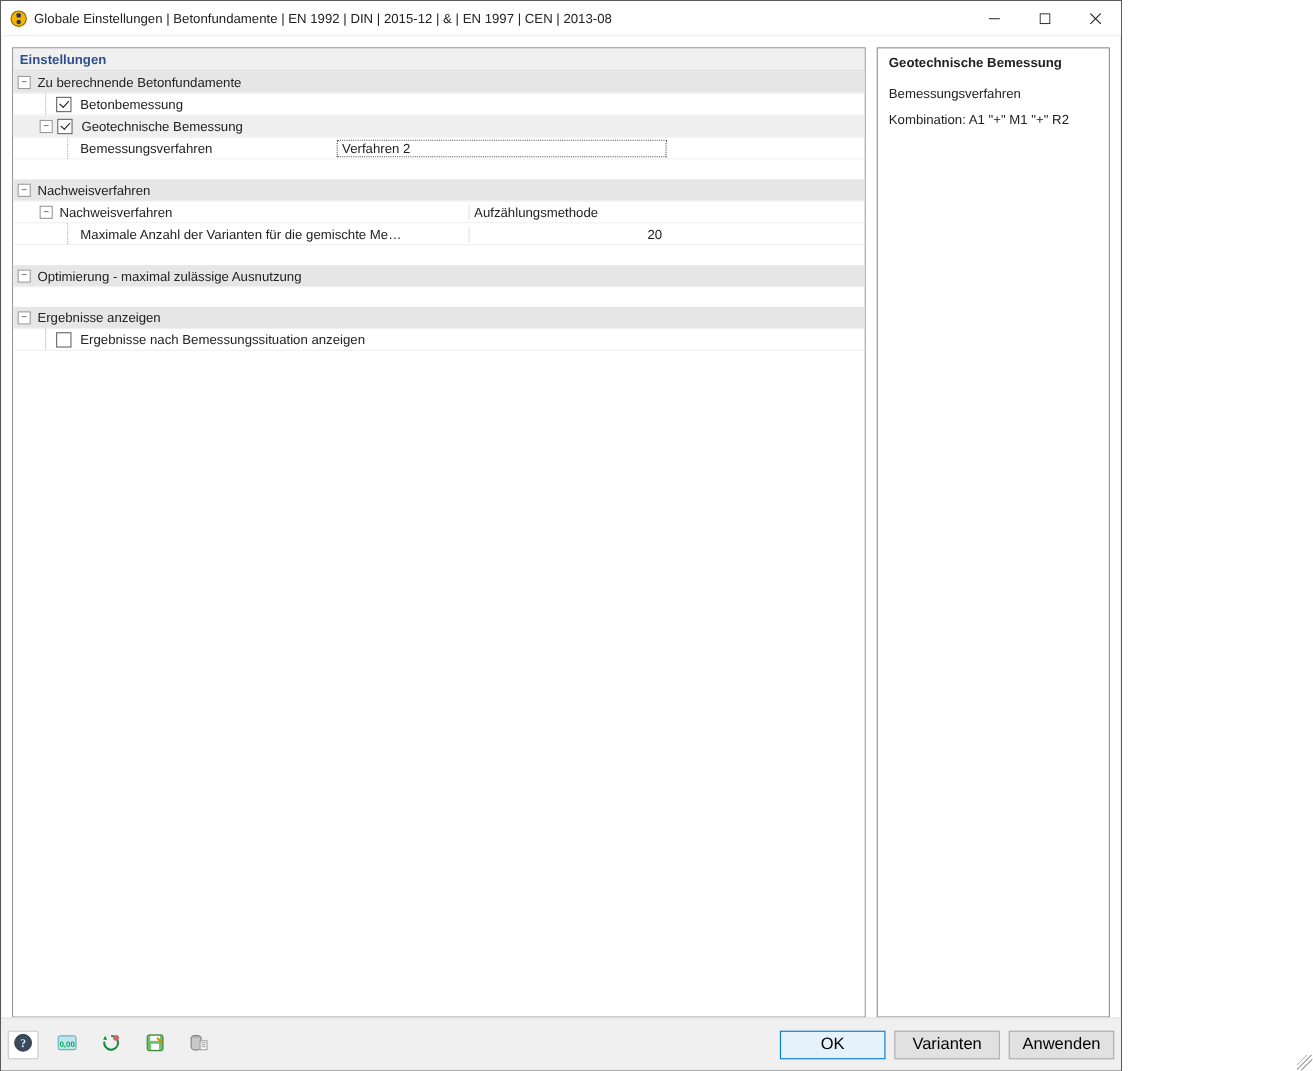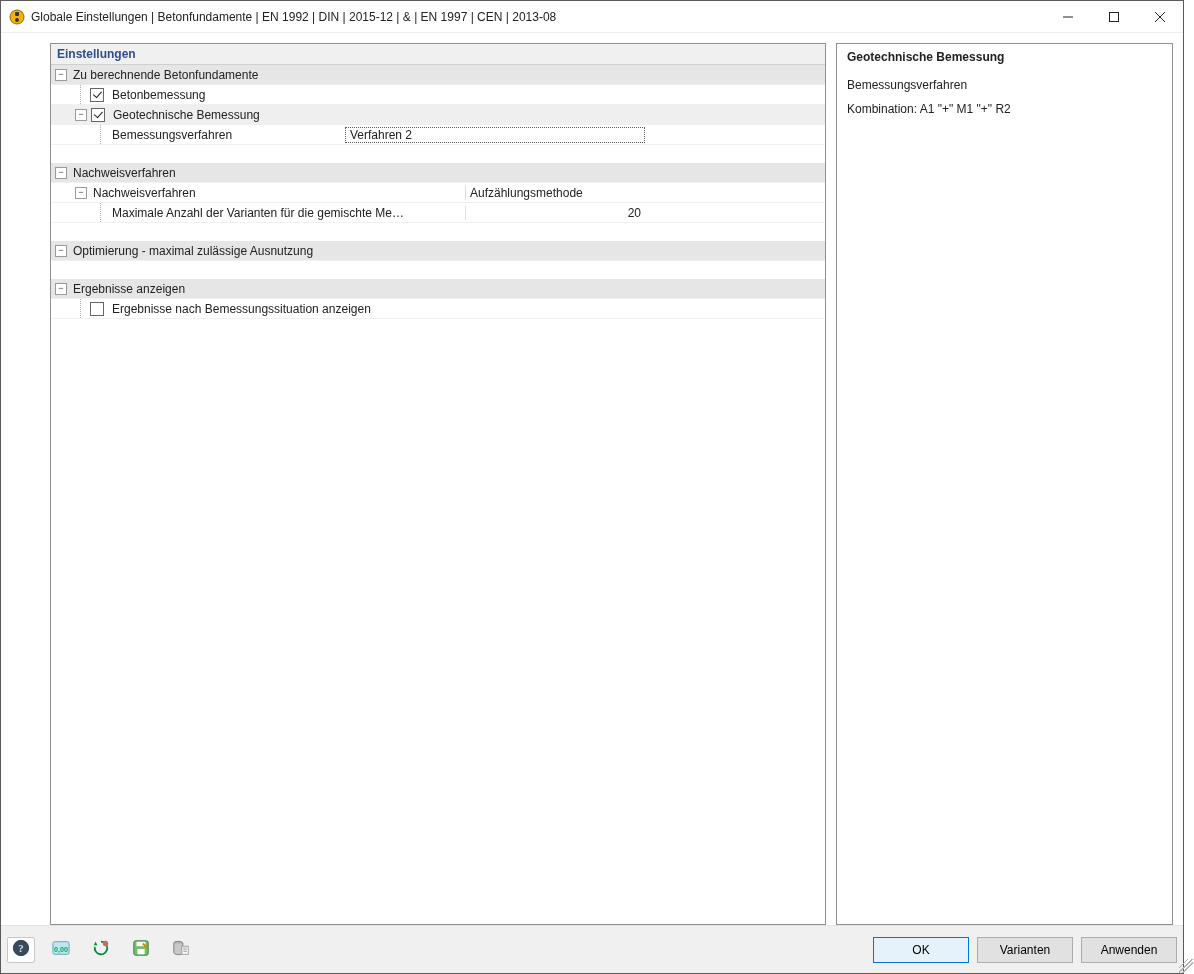--- a/index.html
+++ b/index.html
@@ -7,21 +7,21 @@
     margin: 0; padding: 0;
     font-family: "Segoe UI", Tahoma, Arial, sans-serif;
     font-size: 12px;
     color: #222;
     background: #fff;
     width: 1194px;
     height: 974px;
     overflow: hidden;
   }
   .window {
-    width: 1184px;
+    width: 1020px;
     height: 974px;
     border: 1px solid #5a5a5a;
     background: #fff;
     display: flex;
     flex-direction: column;
   }
   
   .titlebar {
     height: 32px;
     background: #fff;
@@ -58,21 +58,21 @@
     gap: 10px;
     min-height: 0;
   }
   .panel {
     border: 1px solid #909090;
     background: #fff;
     display: flex;
     flex-direction: column;
     overflow: hidden;
   }
-  .panel-left { width: 776px; margin-left: 39px; }
+  .panel-left { width: 776px; }
   .panel-right { flex: 1; padding: 6px 10px; }
 
   .panel-header {
     background: #f0f0f0;
     color: #2d4e8f;
     font-weight: 600;
     padding: 3px 6px;
     border-bottom: 1px solid #d0d0d0;
   }
   .panel-right .rtitle {
@@ -175,21 +175,21 @@
   }
   .tb-btn.raised { border-color: #c8c8c8; background: #fff; }
   .tb-btn svg { width: 18px; height: 18px; }
   .bottombar .spacer { flex: 1; }
   .dlg-btn {
     min-width: 96px; height: 26px;
     background: #e1e1e1;
     border: 1px solid #adadad;
     margin-left: 8px;
     font-family: inherit;
-    font-size: 12px;
+    font-size: 15px;
   }
   .dlg-btn.primary {
     background: #e5f1fb;
     border: 1px solid #0078d4;
   }
 
   
   .grip {
     position: absolute;
     right: 1px; bottom: 1px;

